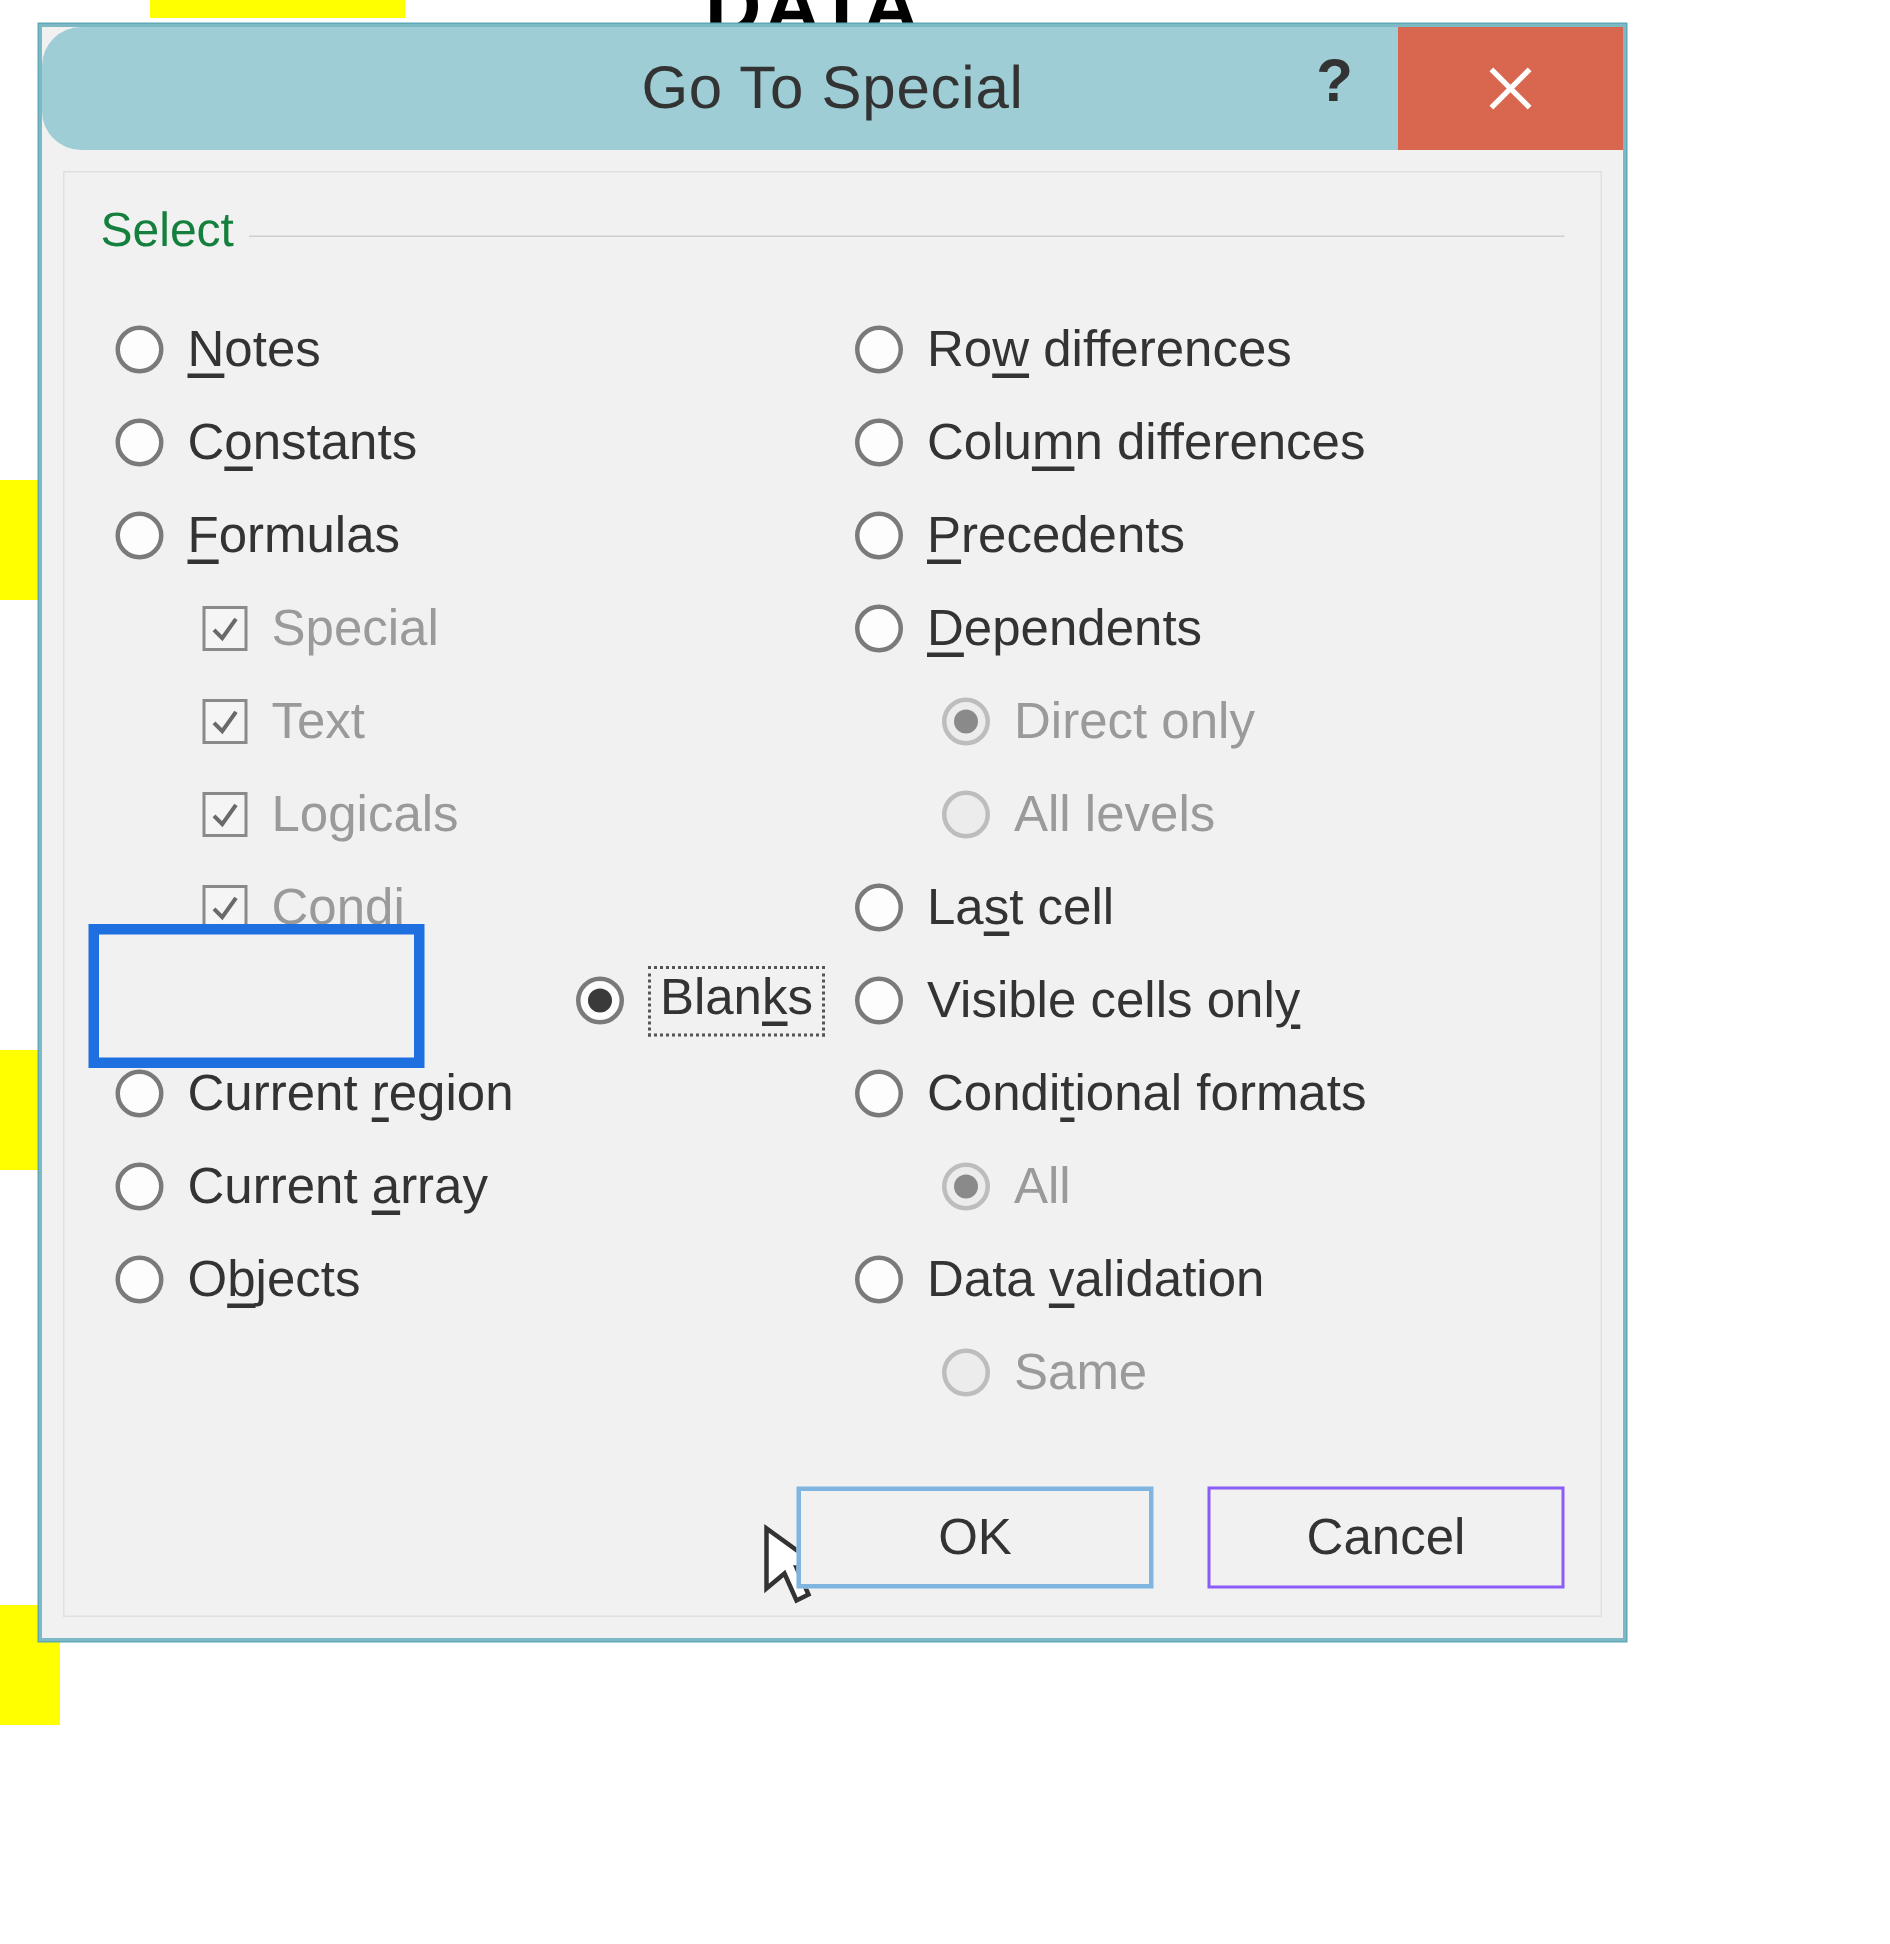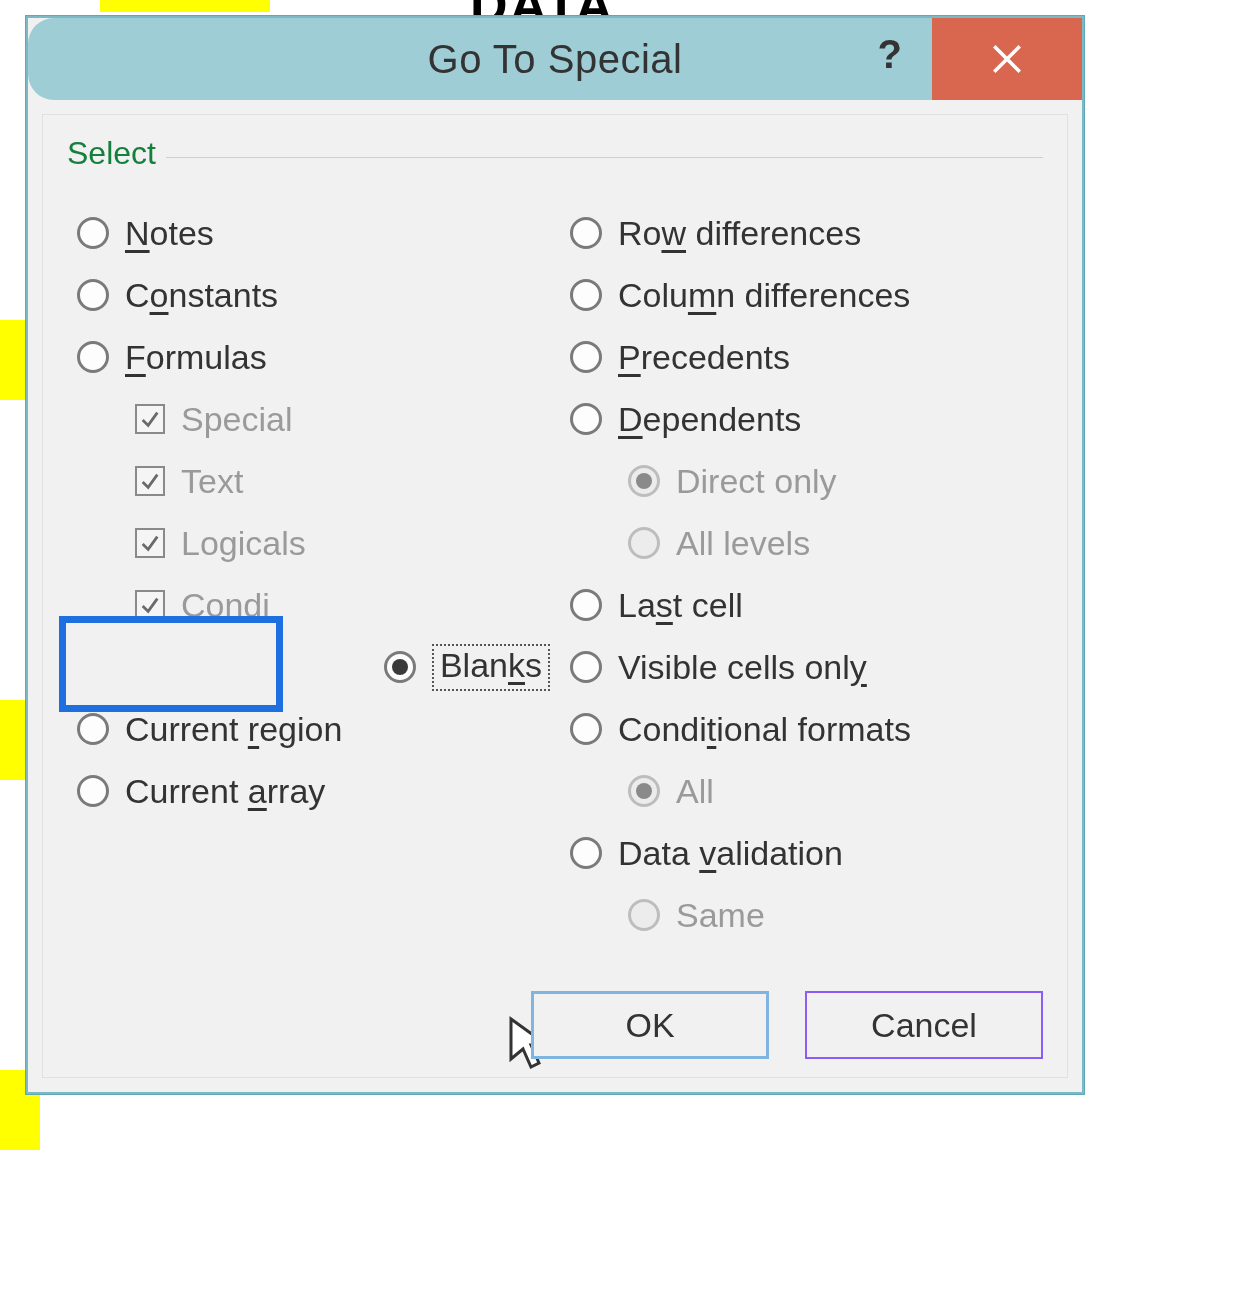--- a/index.html
+++ b/index.html
@@ -283,20 +283,24 @@
         <div class="opt">
           <span class="radio"></span>
           <span><span>Current </span><span class="u">r</span><span>egion</span></span>
         </div>
 
         <div class="opt">
           <span class="radio"></span>
           <span><span>Current </span><span class="u">a</span><span>rray</span></span>
         </div>
 
+        <div class="opt">
+          <span class="radio"></span>
+          <span><span>O</span><span class="u">b</span><span>jects</span></span>
+        </div>
 
       </div>
 
       <div class="col right">
 
         <div class="opt">
           <span class="radio"></span>
           <span><span>Ro</span><span class="u">w</span><span> differences</span></span>
         </div>
         <div class="opt">

